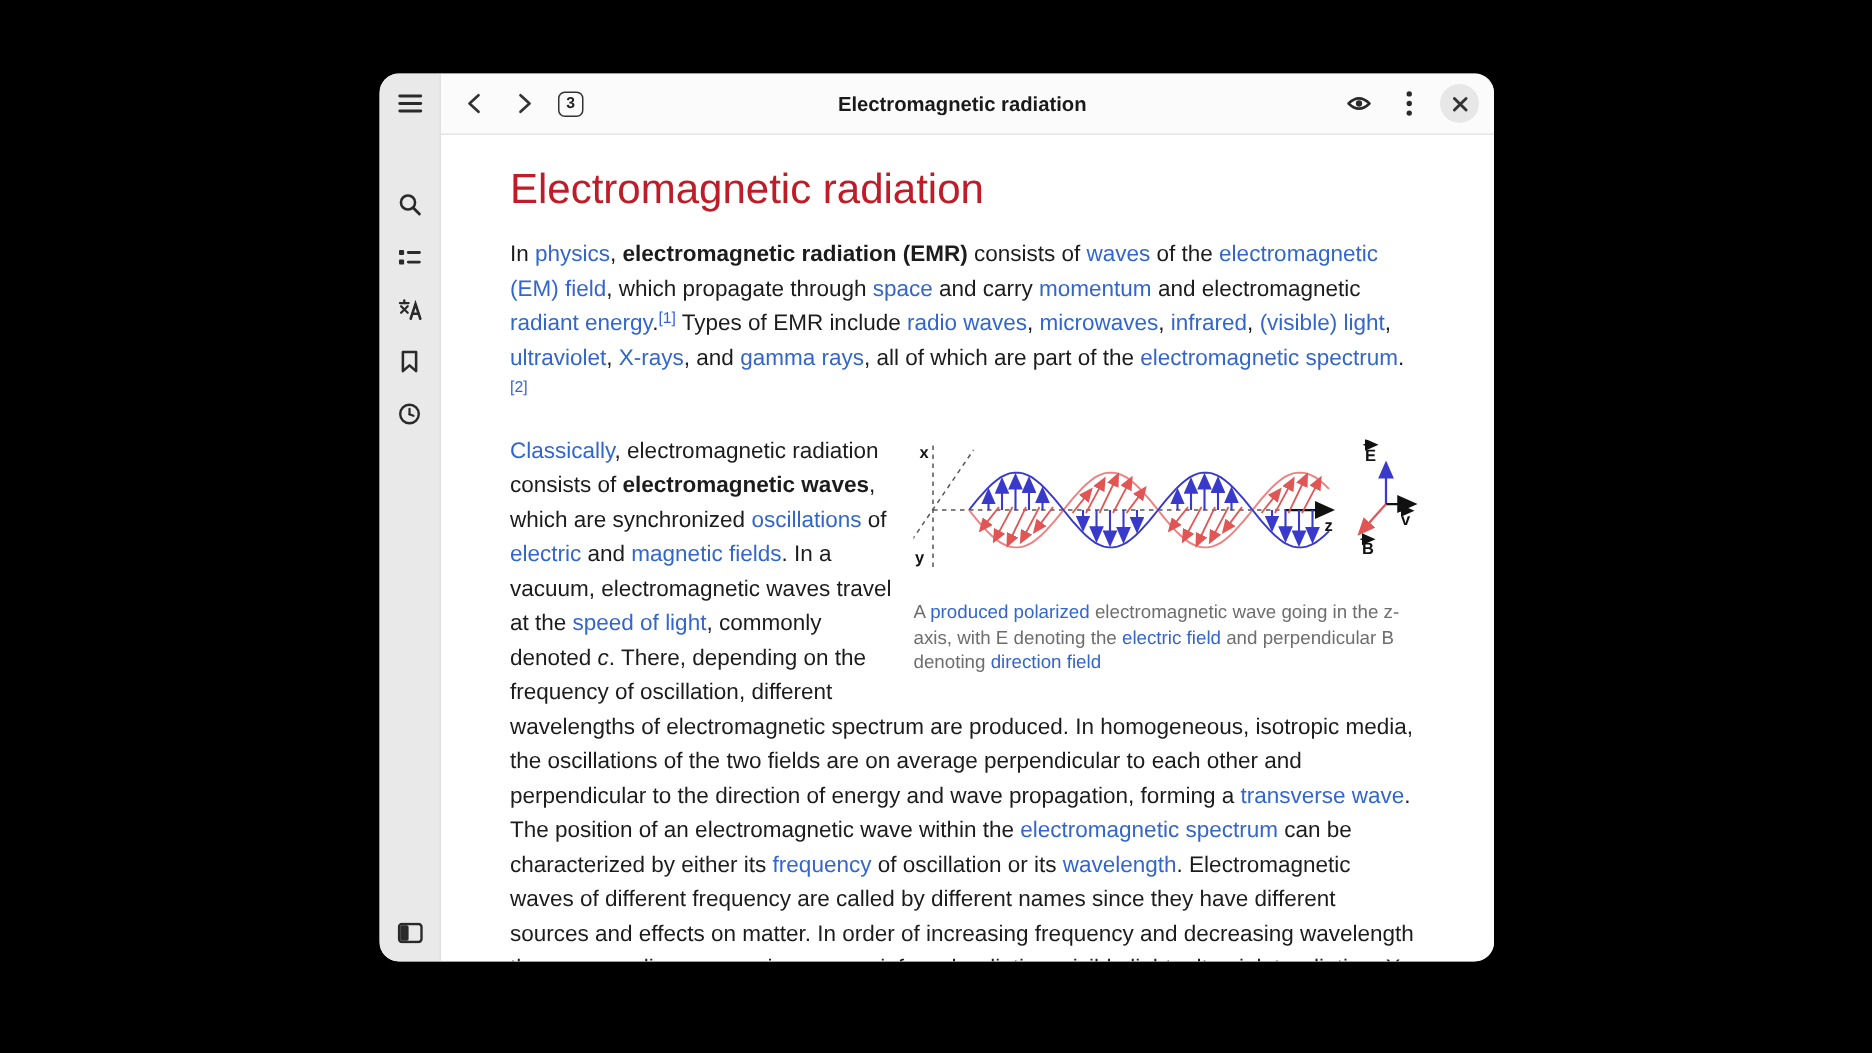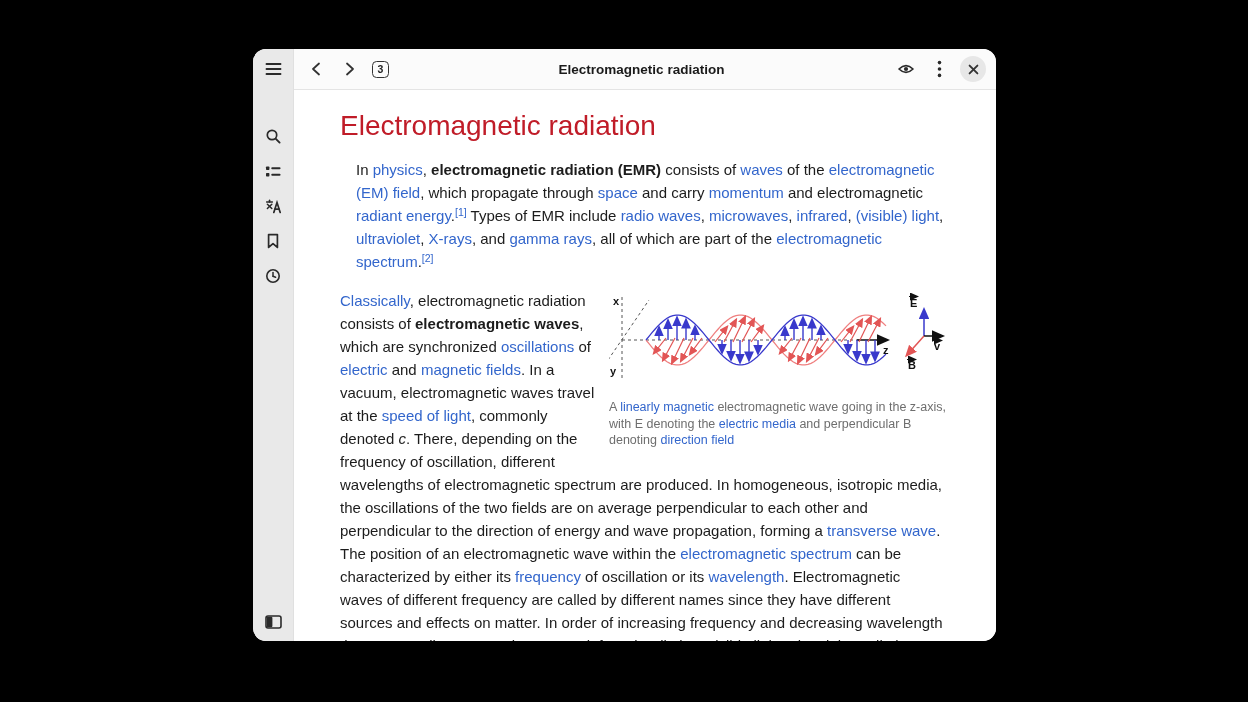--- a/index.html
+++ b/index.html
@@ -27,21 +27,21 @@
   .hb-right{display:flex;align-items:center;gap:9px;}
   .tab-counter{width:17px;height:17px;border:1.8px solid #333;border-radius:4.5px;display:flex;
     align-items:center;justify-content:center;font-size:10.5px;font-weight:700;color:#222;
     background:transparent;padding:0;cursor:pointer;}
   .close-btn{width:26px;height:26px;border-radius:50%;background:#e7e7e7;border:none;display:flex;
     align-items:center;justify-content:center;padding:0;cursor:pointer;}
   
   .content{flex:1;background:#fff;padding:20px 50px 0 46px;overflow:hidden;
     font-size:15px;line-height:23px;color:var(--text);}
   h1{font-size:28px;line-height:32px;font-weight:400;color:var(--accent-red);margin:0 0 16px 0;}
-  p{margin:0 0 16px 16px;}
+  p{margin:0 0 16px 0;}
   .link{color:var(--link-blue);cursor:pointer;}
   .bold{font-weight:700;}
   .italic{font-style:italic;}
   sup{font-size:10.5px;line-height:0;vertical-align:baseline;position:relative;top:-5px;}
   figure{float:right;width:337px;margin:4px 0 8px 14px;}
   figcaption{font-size:12.5px;line-height:16.5px;color:var(--caption);margin-top:8px;}
 </style>
 </head>
 <body>
 
@@ -238,21 +238,21 @@
                 <line x1="315" y1="43" x2="333" y2="43" stroke="#111" stroke-width="1.5" marker-end="url(#mBlack)"></line>
                 <line x1="315" y1="43" x2="298" y2="62" stroke="#e25555" stroke-width="1.5" marker-end="url(#mRed)"></line>
                 <text x="301" y="14" font-size="11" font-weight="bold" fill="#111">E</text>
                 <line x1="300" y1="3.5" x2="308" y2="3.5" stroke="#111" stroke-width="1" marker-end="url(#mBlack)"></line>
                 <text x="325" y="57" font-size="11" font-weight="bold" fill="#111">v</text>
                 <line x1="324" y1="47.5" x2="332" y2="47.5" stroke="#111" stroke-width="1" marker-end="url(#mBlack)"></line>
                 <text x="299" y="76" font-size="11" font-weight="bold" fill="#111">B</text>
                 <line x1="298" y1="66.5" x2="306" y2="66.5" stroke="#111" stroke-width="1" marker-end="url(#mBlack)"></line>
               </g>
             </svg>
-            <figcaption><span class="">A </span><span class="link">linearly magnetic</span><span class=""> electromagnetic wave going in the z-axis, with E denoting the </span><span class="link">electric media</span><span class=""> and perpendicular B denoting </span><span class="link">direction field</span></figcaption>
+            <figcaption><span class="">A </span><span class="link">produced polarized</span><span class=""> electromagnetic wave going in the z-axis, with E denoting the </span><span class="link">electric field</span><span class=""> and perpendicular B denoting </span><span class="link">direction field</span></figcaption>
           </figure><span><span class="link">Classically</span><span class="">, electromagnetic radiation consists of </span><span class="bold">electromagnetic waves</span><span class="">, which are synchronized </span><span class="link">oscillations</span><span class=""> of </span><span class="link">electric</span><span class=""> and </span><span class="link">magnetic fields</span><span class="">. In a vacuum, electromagnetic waves travel at the </span><span class="link">speed of light</span><span class="">, commonly denoted </span><span class="italic">c</span><span class="">. There, depending on the frequency of oscillation, different wavelengths of electromagnetic spectrum are produced. In homogeneous, isotropic media, the oscillations of the two fields are on average perpendicular to each other and perpendicular to the direction of energy and wave propagation, forming a </span><span class="link">transverse wave</span><span class="">. The position of an electromagnetic wave within the </span><span class="link">electromagnetic spectrum</span><span class=""> can be characterized by either its </span><span class="link">frequency</span><span class=""> of oscillation or its </span><span class="link">wavelength</span><span class="">. Electromagnetic waves of different frequency are called by different names since they have different sources and effects on matter. In order of increasing frequency and decreasing wavelength these are: radio waves, microwaves, infrared radiation, visible light, ultraviolet radiation, X-rays and gamma rays.</span></span>
         <p></p>
 
         
       </div>
     </div>
 
   </div>
 </div>
 

